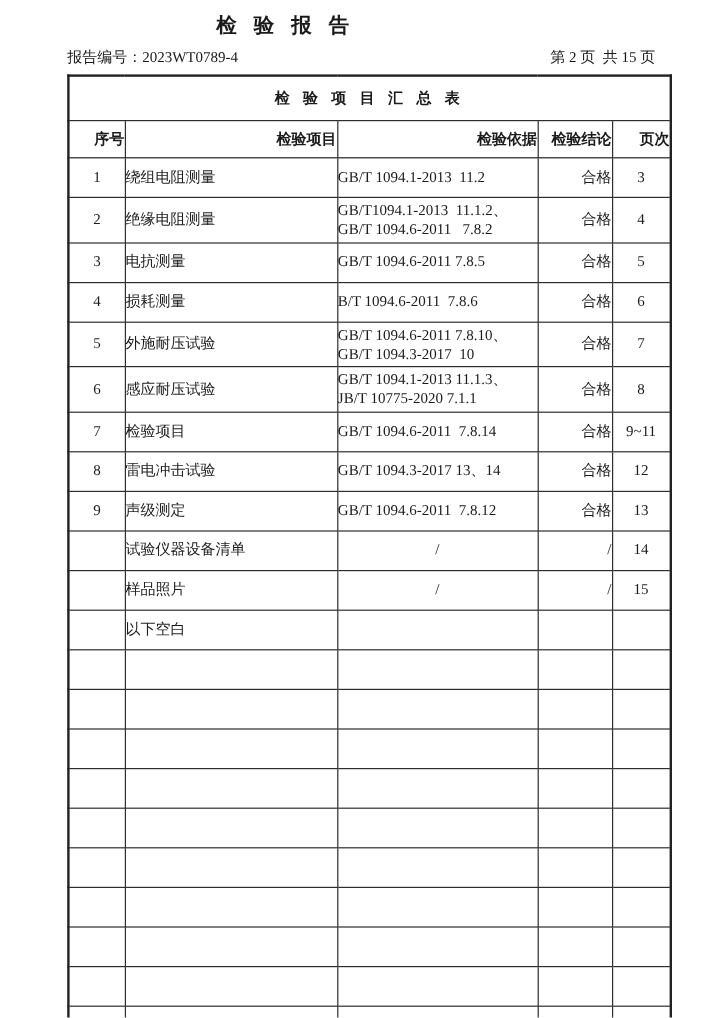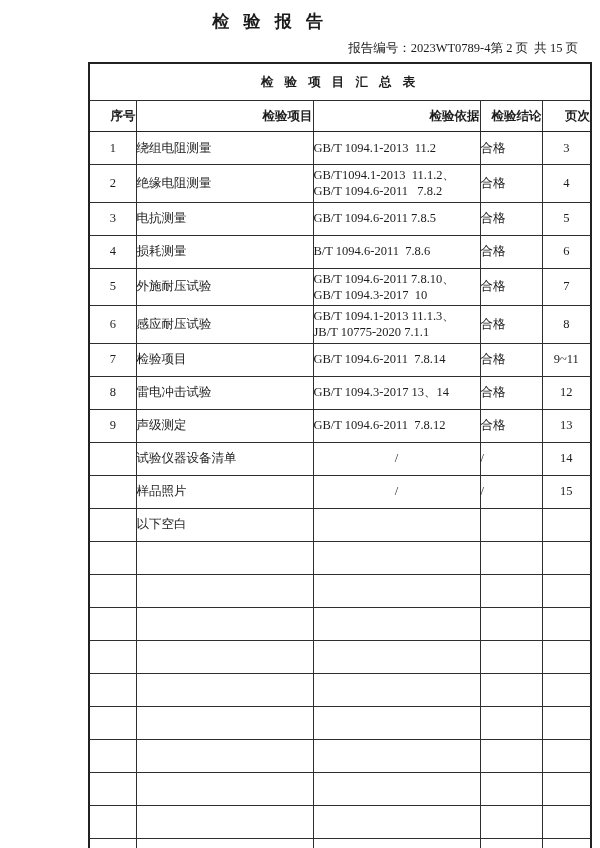--- a/index.html
+++ b/index.html
@@ -3,35 +3,35 @@
 <meta charset="utf-8">
 <style>
   html,body{margin:0;padding:0;}
   body{
     width:600px;height:848px;
     background:#ffffff;
     color:#1e1e1e;
     font-family:"Liberation Serif","DejaVu Serif",serif;
     overflow:hidden;
   }
-  .sheet{width:476px;height:848px;position:relative;padding-left:32px;}
+  .sheet{width:476px;height:848px;position:relative;}
 
   .doc-title{
     padding-top:10px;
     text-align:center;
     font-size:17px;
     font-weight:bold;
     letter-spacing:5px;
     color:#1a1a1a;
   }
   .meta-row{
     margin:7px 0 5px 56px;
     width:490px;
     display:flex;
-    justify-content:flex-end;
+    justify-content:space-between;
     align-items:flex-end;
     font-size:12.5px;
     color:#1a1a1a;
   }
   .meta-row .page-info{white-space:pre;}
 
   table.summary{
     margin-left:56px;
     width:502px;
     border-collapse:collapse;
@@ -62,21 +62,21 @@
   td.c-no{text-align:center;}
   td.c-item{text-align:left;padding-left:14px;}
   td.c-basis{
     text-align:left;
     padding-left:8px;
     padding-right:4px;
     white-space:pre-wrap;
     line-height:1.3;
   }
   td.c-basis.center{text-align:center;padding-left:0;}
-  td.c-result{text-align:left;}
+  td.c-result{text-align:right;}
   td.c-page{text-align:center;}
   tr.empty-row td{height:28px;}
 </style>
 </head>
 <body>
 
 <div class="sheet">
 
   <div class="doc-title">检 验 报 告</div>
 

